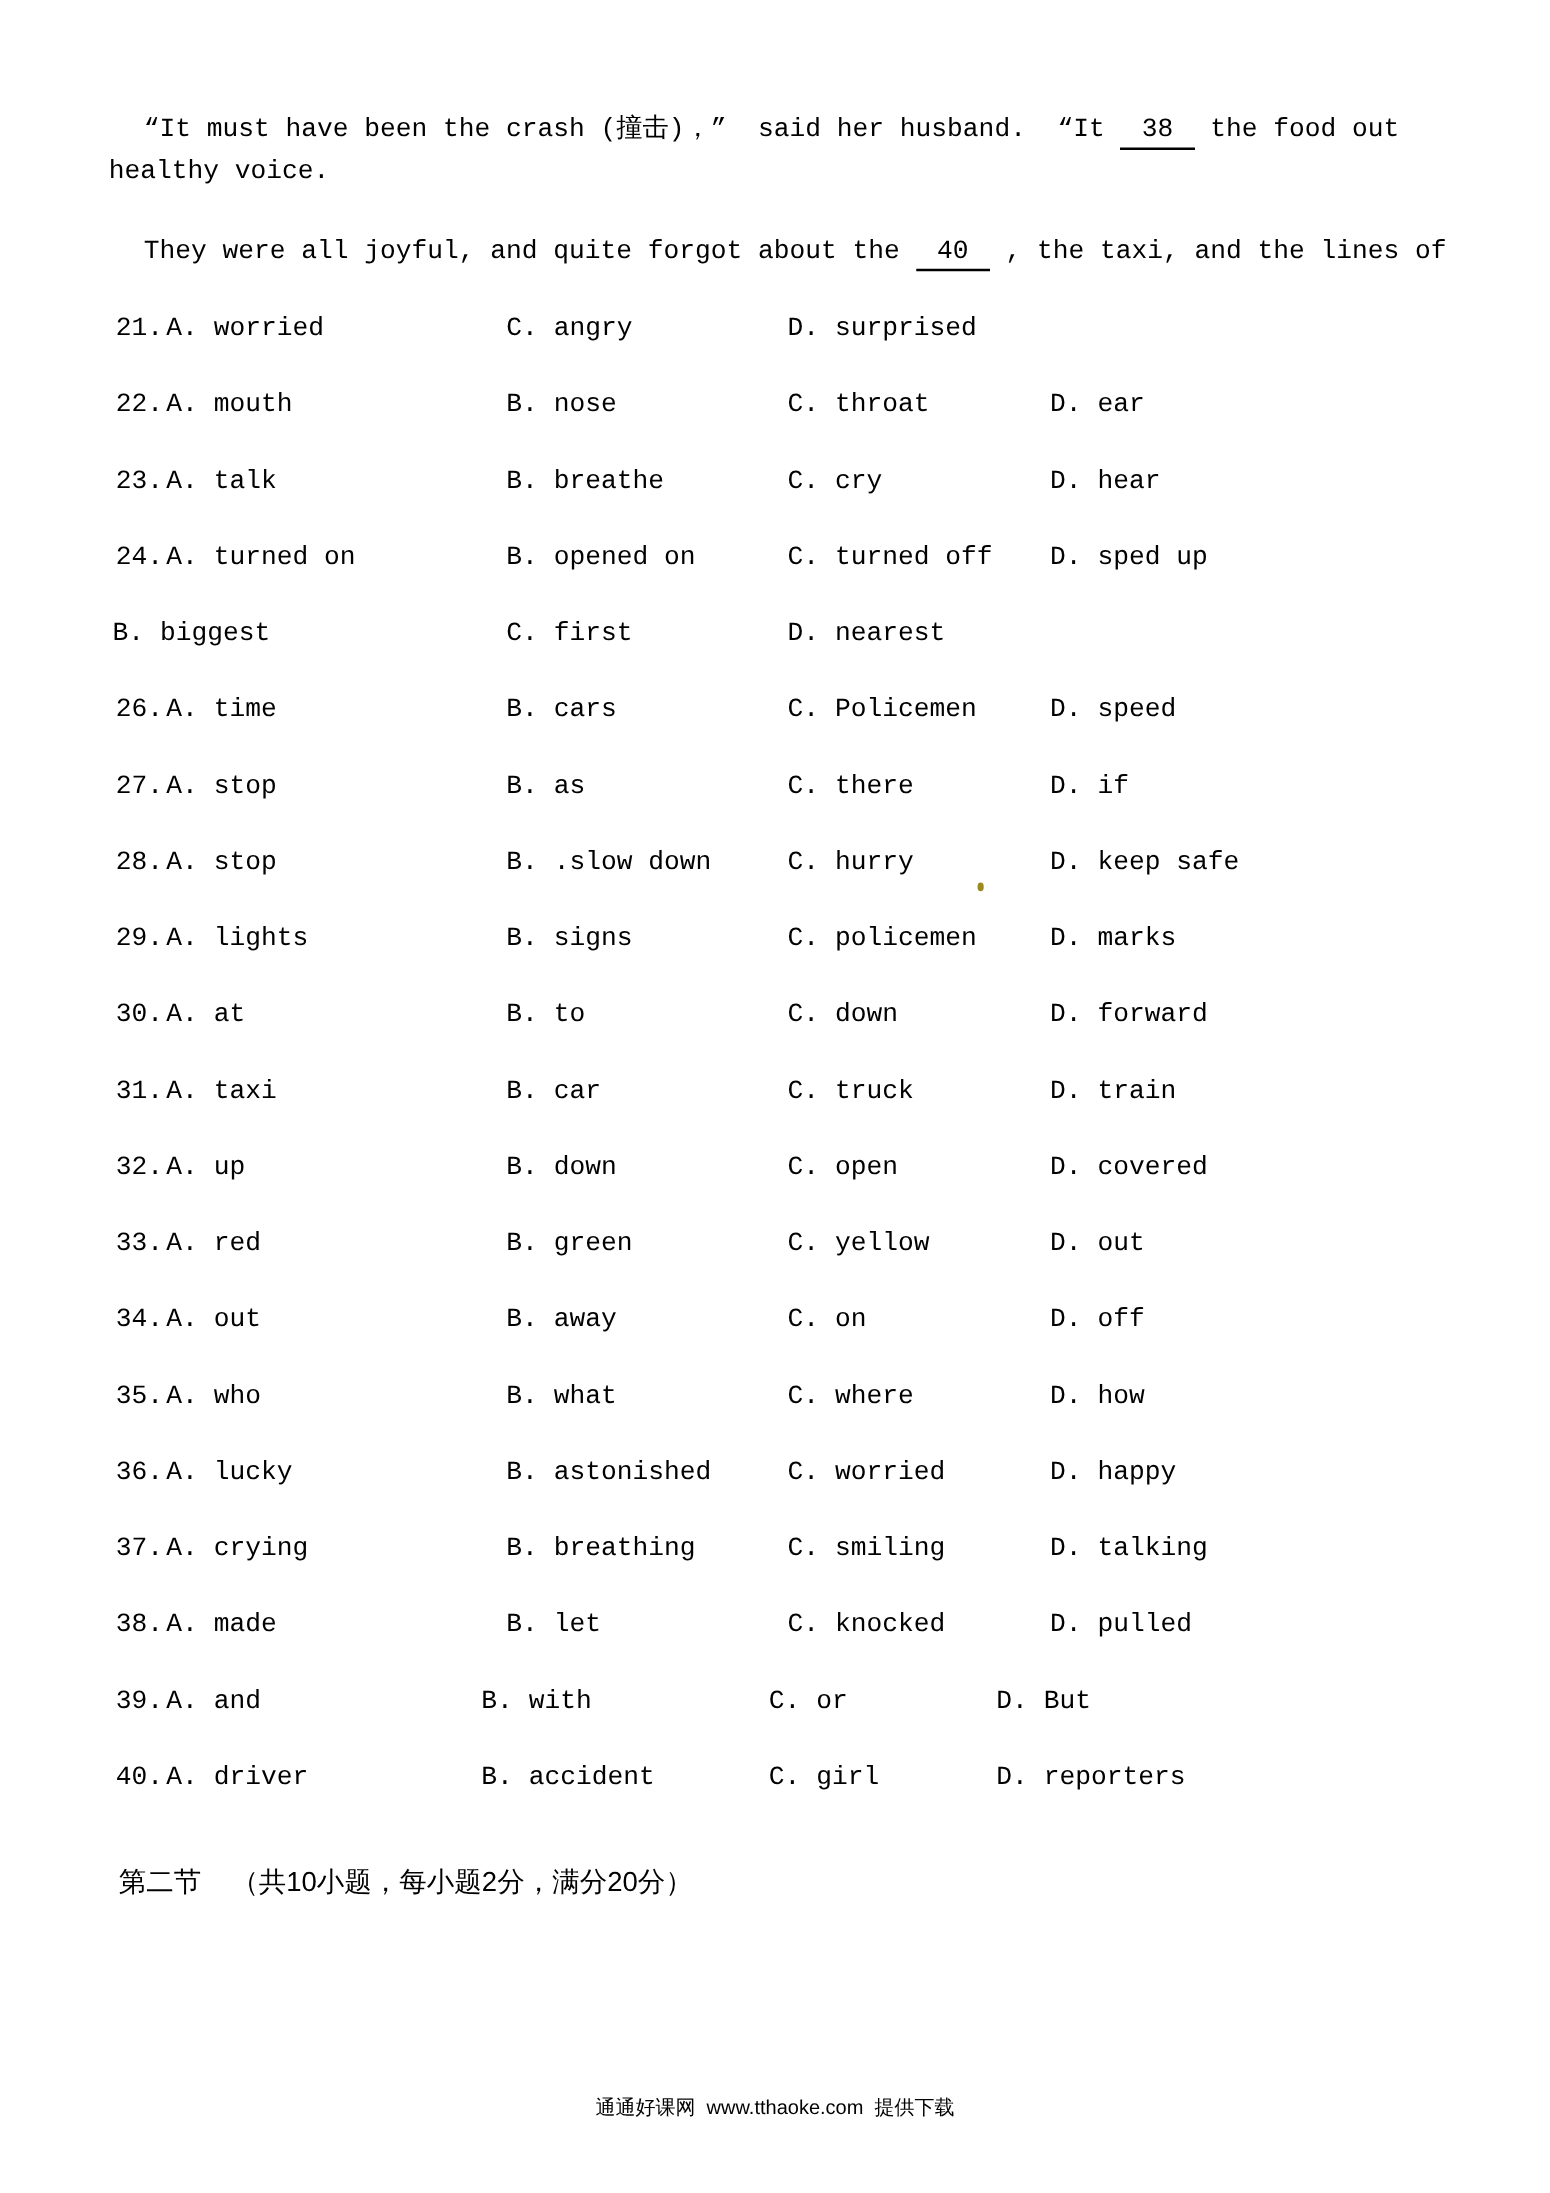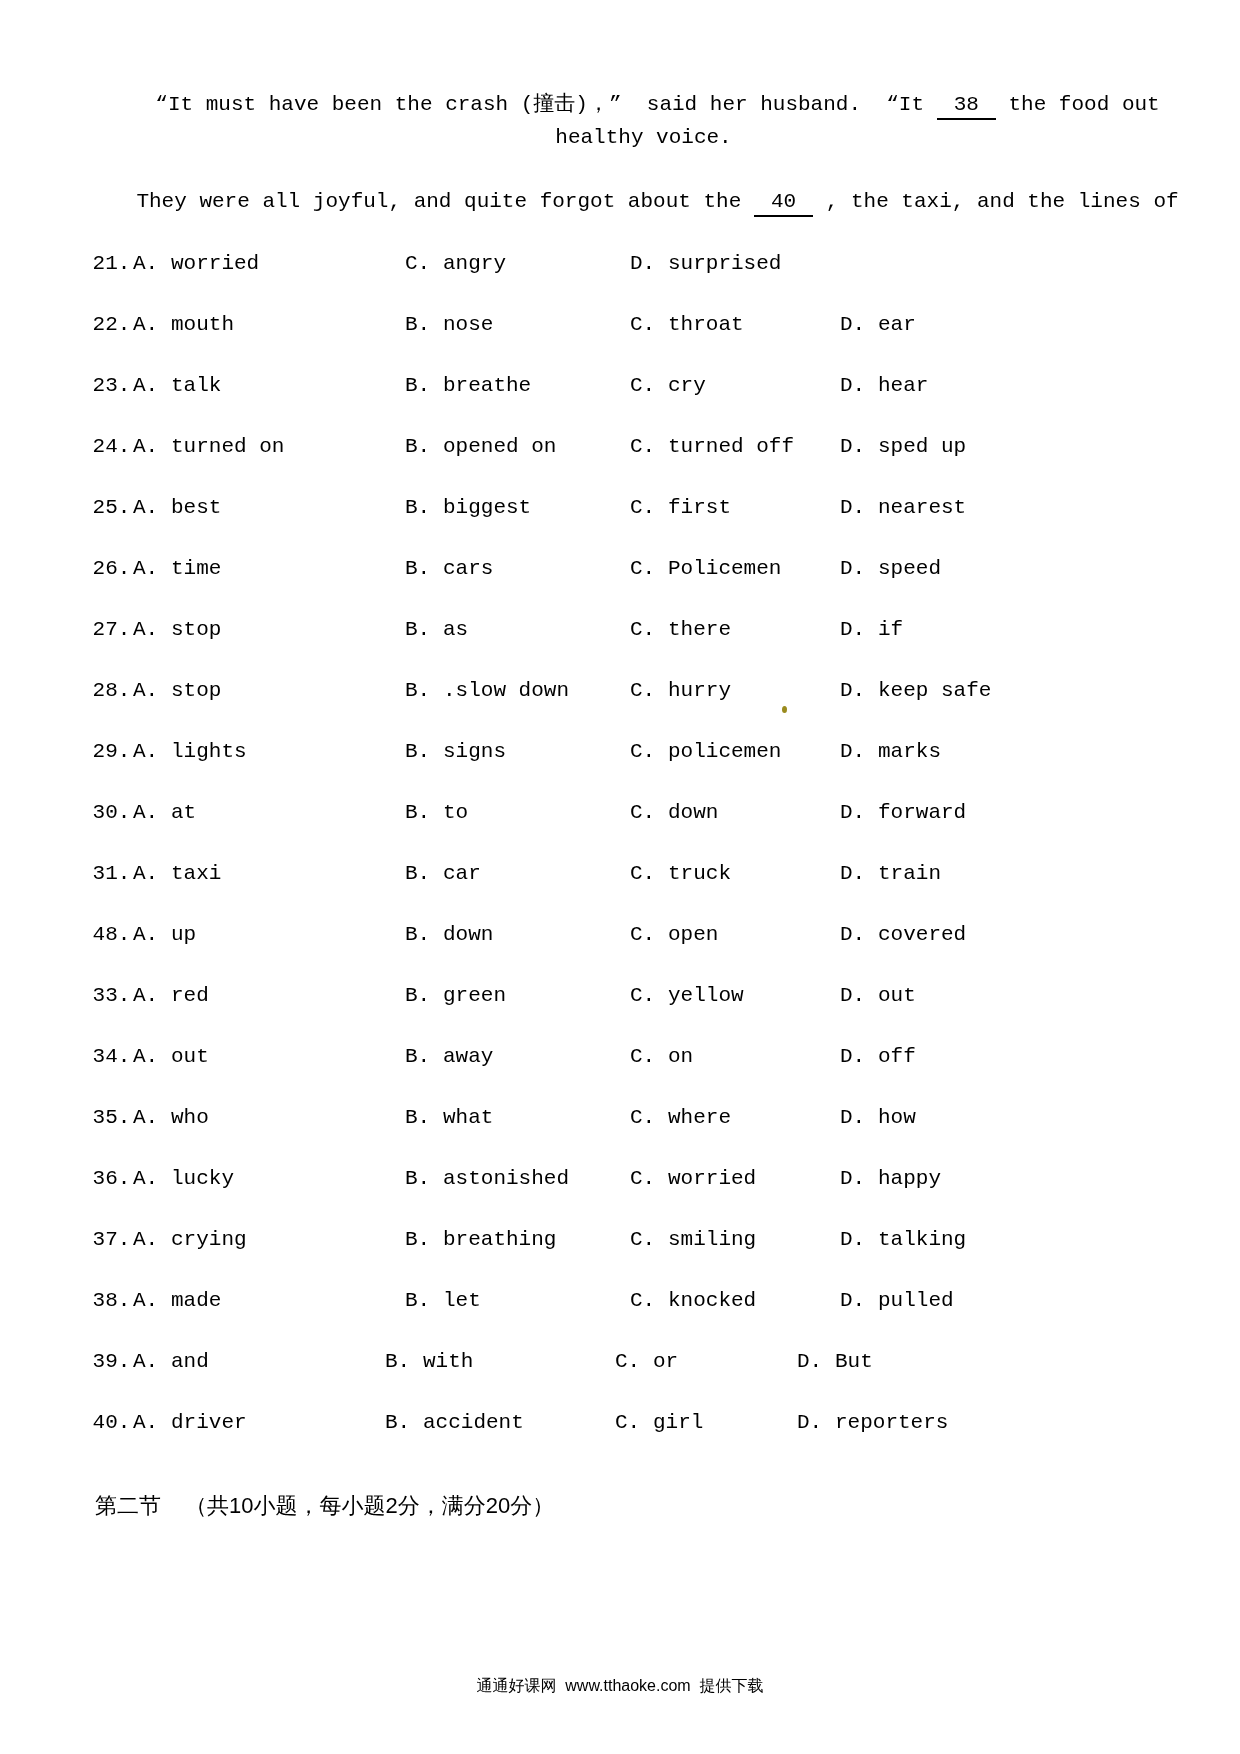--- a/index.html
+++ b/index.html
@@ -14,21 +14,20 @@
     font-family: "Liberation Mono", "DejaVu Sans Mono", monospace;
     overflow: hidden;
     position: relative;
   }
   .passage {
     margin: 88px 40px 0 87px;
     font-size: 21px;
   }
   .para {
     margin: 0 0 31px 0;
-    text-align: center;
   }
   .pline {
     white-space: pre;
     line-height: 33px;
     height: 33px;
   }
   .pline.indent {
     padding-left: 28px;
   }
   .blank {
@@ -98,28 +97,28 @@
     <div class="para">
       <div class="pline indent"><span>They were all joyful, and quite forgot about the </span><span class="blank">40</span><span> , the taxi, and the lines of</span></div>
     </div>
   </div>
 
 <div class="questions">
     <div class="qrow"><div><span class="qnum">21.</span><span class="opt-letter">A.</span><span>worried</span></div><div><span class="opt-letter">C.</span><span>angry</span></div><div><span class="opt-letter">D.</span><span>surprised</span></div></div>
     <div class="qrow"><div><span class="qnum">22.</span><span class="opt-letter">A.</span><span>mouth</span></div><div><span class="opt-letter">B.</span><span>nose</span></div><div><span class="opt-letter">C.</span><span>throat</span></div><div><span class="opt-letter">D.</span><span>ear</span></div></div>
     <div class="qrow"><div><span class="qnum">23.</span><span class="opt-letter">A.</span><span>talk</span></div><div><span class="opt-letter">B.</span><span>breathe</span></div><div><span class="opt-letter">C.</span><span>cry</span></div><div><span class="opt-letter">D.</span><span>hear</span></div></div>
     <div class="qrow"><div><span class="qnum">24.</span><span class="opt-letter">A.</span><span>turned on</span></div><div><span class="opt-letter">B.</span><span>opened on</span></div><div><span class="opt-letter">C.</span><span>turned off</span></div><div><span class="opt-letter">D.</span><span>sped up</span></div></div>
-    <div class="qrow"><div><span class="qnum">25.</span><span class="opt-letter">A.</span><span>best</span></div><div><span class="opt-letter">B.</span><span>biggest</span></div><div><span class="opt-letter">C.</span><span>first</span></div><div><span class="opt-letter">D.</span><span>nearest</span></div></div>
+    <div class="qrow"><div><span class="opt-letter">B.</span><span>biggest</span></div><div><span class="opt-letter">C.</span><span>first</span></div><div><span class="opt-letter">D.</span><span>nearest</span></div></div>
     <div class="qrow"><div><span class="qnum">26.</span><span class="opt-letter">A.</span><span>time</span></div><div><span class="opt-letter">B.</span><span>cars</span></div><div><span class="opt-letter">C.</span><span>Policemen</span></div><div><span class="opt-letter">D.</span><span>speed</span></div></div>
     <div class="qrow"><div><span class="qnum">27.</span><span class="opt-letter">A.</span><span>stop</span></div><div><span class="opt-letter">B.</span><span>as</span></div><div><span class="opt-letter">C.</span><span>there</span></div><div><span class="opt-letter">D.</span><span>if</span></div></div>
     <div class="qrow"><div><span class="qnum">28.</span><span class="opt-letter">A.</span><span>stop</span></div><div><span class="opt-letter">B.</span><span>.slow down</span></div><div><span class="opt-letter">C.</span><span>hurry</span></div><div><span class="opt-letter">D.</span><span>keep safe</span></div></div>
     <div class="qrow"><div><span class="qnum">29.</span><span class="opt-letter">A.</span><span>lights</span></div><div><span class="opt-letter">B.</span><span>signs</span></div><div><span class="opt-letter">C.</span><span>policemen</span></div><div><span class="opt-letter">D.</span><span>marks</span></div></div>
     <div class="qrow"><div><span class="qnum">30.</span><span class="opt-letter">A.</span><span>at</span></div><div><span class="opt-letter">B.</span><span>to</span></div><div><span class="opt-letter">C.</span><span>down</span></div><div><span class="opt-letter">D.</span><span>forward</span></div></div>
     <div class="qrow"><div><span class="qnum">31.</span><span class="opt-letter">A.</span><span>taxi</span></div><div><span class="opt-letter">B.</span><span>car</span></div><div><span class="opt-letter">C.</span><span>truck</span></div><div><span class="opt-letter">D.</span><span>train</span></div></div>
-    <div class="qrow"><div><span class="qnum">48.</span><span class="opt-letter">A.</span><span>up</span></div><div><span class="opt-letter">B.</span><span>down</span></div><div><span class="opt-letter">C.</span><span>open</span></div><div><span class="opt-letter">D.</span><span>covered</span></div></div>
+    <div class="qrow"><div><span class="qnum">32.</span><span class="opt-letter">A.</span><span>up</span></div><div><span class="opt-letter">B.</span><span>down</span></div><div><span class="opt-letter">C.</span><span>open</span></div><div><span class="opt-letter">D.</span><span>covered</span></div></div>
     <div class="qrow"><div><span class="qnum">33.</span><span class="opt-letter">A.</span><span>red</span></div><div><span class="opt-letter">B.</span><span>green</span></div><div><span class="opt-letter">C.</span><span>yellow</span></div><div><span class="opt-letter">D.</span><span>out</span></div></div>
     <div class="qrow"><div><span class="qnum">34.</span><span class="opt-letter">A.</span><span>out</span></div><div><span class="opt-letter">B.</span><span>away</span></div><div><span class="opt-letter">C.</span><span>on</span></div><div><span class="opt-letter">D.</span><span>off</span></div></div>
     <div class="qrow"><div><span class="qnum">35.</span><span class="opt-letter">A.</span><span>who</span></div><div><span class="opt-letter">B.</span><span>what</span></div><div><span class="opt-letter">C.</span><span>where</span></div><div><span class="opt-letter">D.</span><span>how</span></div></div>
     <div class="qrow"><div><span class="qnum">36.</span><span class="opt-letter">A.</span><span>lucky</span></div><div><span class="opt-letter">B.</span><span>astonished</span></div><div><span class="opt-letter">C.</span><span>worried</span></div><div><span class="opt-letter">D.</span><span>happy</span></div></div>
     <div class="qrow"><div><span class="qnum">37.</span><span class="opt-letter">A.</span><span>crying</span></div><div><span class="opt-letter">B.</span><span>breathing</span></div><div><span class="opt-letter">C.</span><span>smiling</span></div><div><span class="opt-letter">D.</span><span>talking</span></div></div>
     <div class="qrow"><div><span class="qnum">38.</span><span class="opt-letter">A.</span><span>made</span></div><div><span class="opt-letter">B.</span><span>let</span></div><div><span class="opt-letter">C.</span><span>knocked</span></div><div><span class="opt-letter">D.</span><span>pulled</span></div></div>
     <div class="qrow tight"><div><span class="qnum">39.</span><span class="opt-letter">A.</span><span>and</span></div><div><span class="opt-letter">B.</span><span>with</span></div><div><span class="opt-letter">C.</span><span>or</span></div><div><span class="opt-letter">D.</span><span>But</span></div></div>
     <div class="qrow tight"><div><span class="qnum">40.</span><span class="opt-letter">A.</span><span>driver</span></div><div><span class="opt-letter">B.</span><span>accident</span></div><div><span class="opt-letter">C.</span><span>girl</span></div><div><span class="opt-letter">D.</span><span>reporters</span></div></div>
   </div>
 

